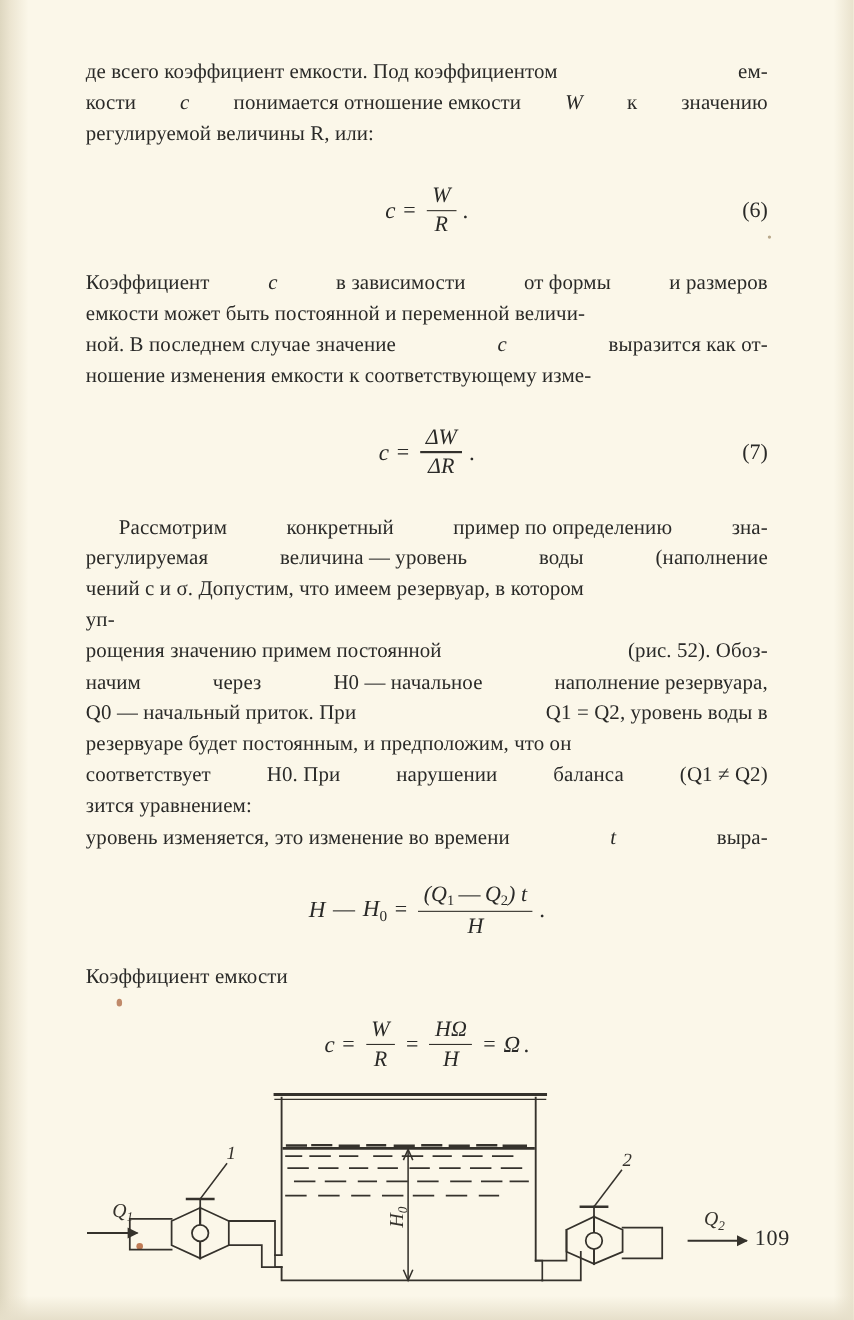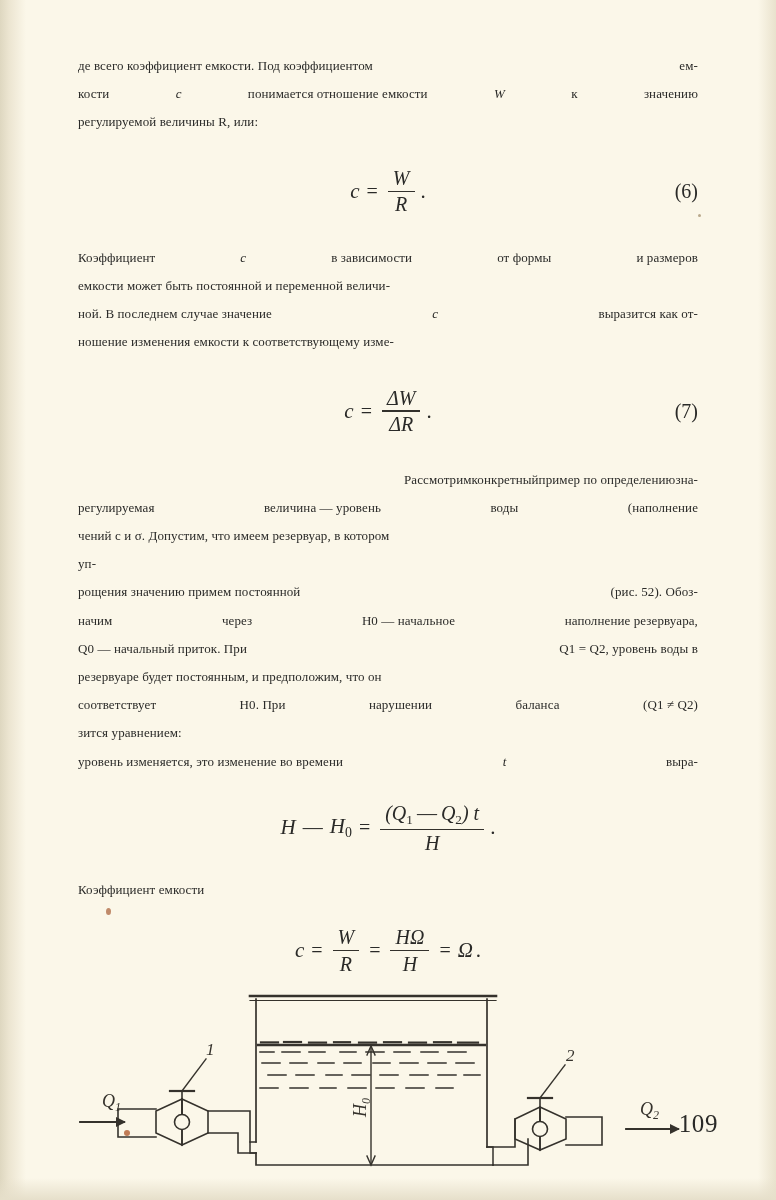--- a/index.html
+++ b/index.html
@@ -47,21 +47,21 @@
 
   .content {
     position: absolute;
     left: 78px;
     top: 52px;
     width: 620px;
   }
 
   
   .para {
-    font-size: 13px;
+    font-size: 19px;
     line-height: 28.2px;
     text-align: justify;
     text-justify: inter-word;
     margin: 0;
     letter-spacing: 0.1px;
   }
   .para .ln { display: block; white-space: pre-wrap; }
   .para .ln.j {
     display: flex;
     justify-content: space-between;
@@ -129,21 +129,21 @@
     width: 620px;
     height: 200px;
     margin-top: 12px;
   }
   .figure svg { display: block; }
 
   .folio {
     position: absolute;
     right: 58px;
     bottom: 62px;
-    font-size: 25px;
+    font-size: 20px;
     letter-spacing: 0.6px;
   }
 </style>
 </head>
 <body>
 
 <div class="page-shade-left"></div>
 <div class="page-shade-right"></div>
 <div class="page-shade-bottom"></div>
 
@@ -200,21 +200,21 @@
       <span class="bar"></span>
       <span class="den">ΔR</span>
     </span>
     <span class="romanpt">.</span>
     <span class="eqno">(7)</span>
   </div>
 
   <div class="gap-c"></div>
 
   <div class="para">
-    <span class="ln j" style="text-indent:0;justify-content:flex-end;">
+    <span class="ln j" style="text-indent:0;">
       <span style="padding-left:30px">Рассмотрим</span><span>конкретный</span><span>пример по определению</span><span>зна-</span>
     </span>
     <span class="ln j">
       <span>регулируемая</span><span>величина — уровень</span><span>воды</span><span>(наполнение</span>
     </span>
     <span class="ln">чений c и σ. Допустим, что имеем резервуар, в котором</span>
     <span class="ln j">
       <span>уп-</span>
     </span>
     <span class="ln j">

